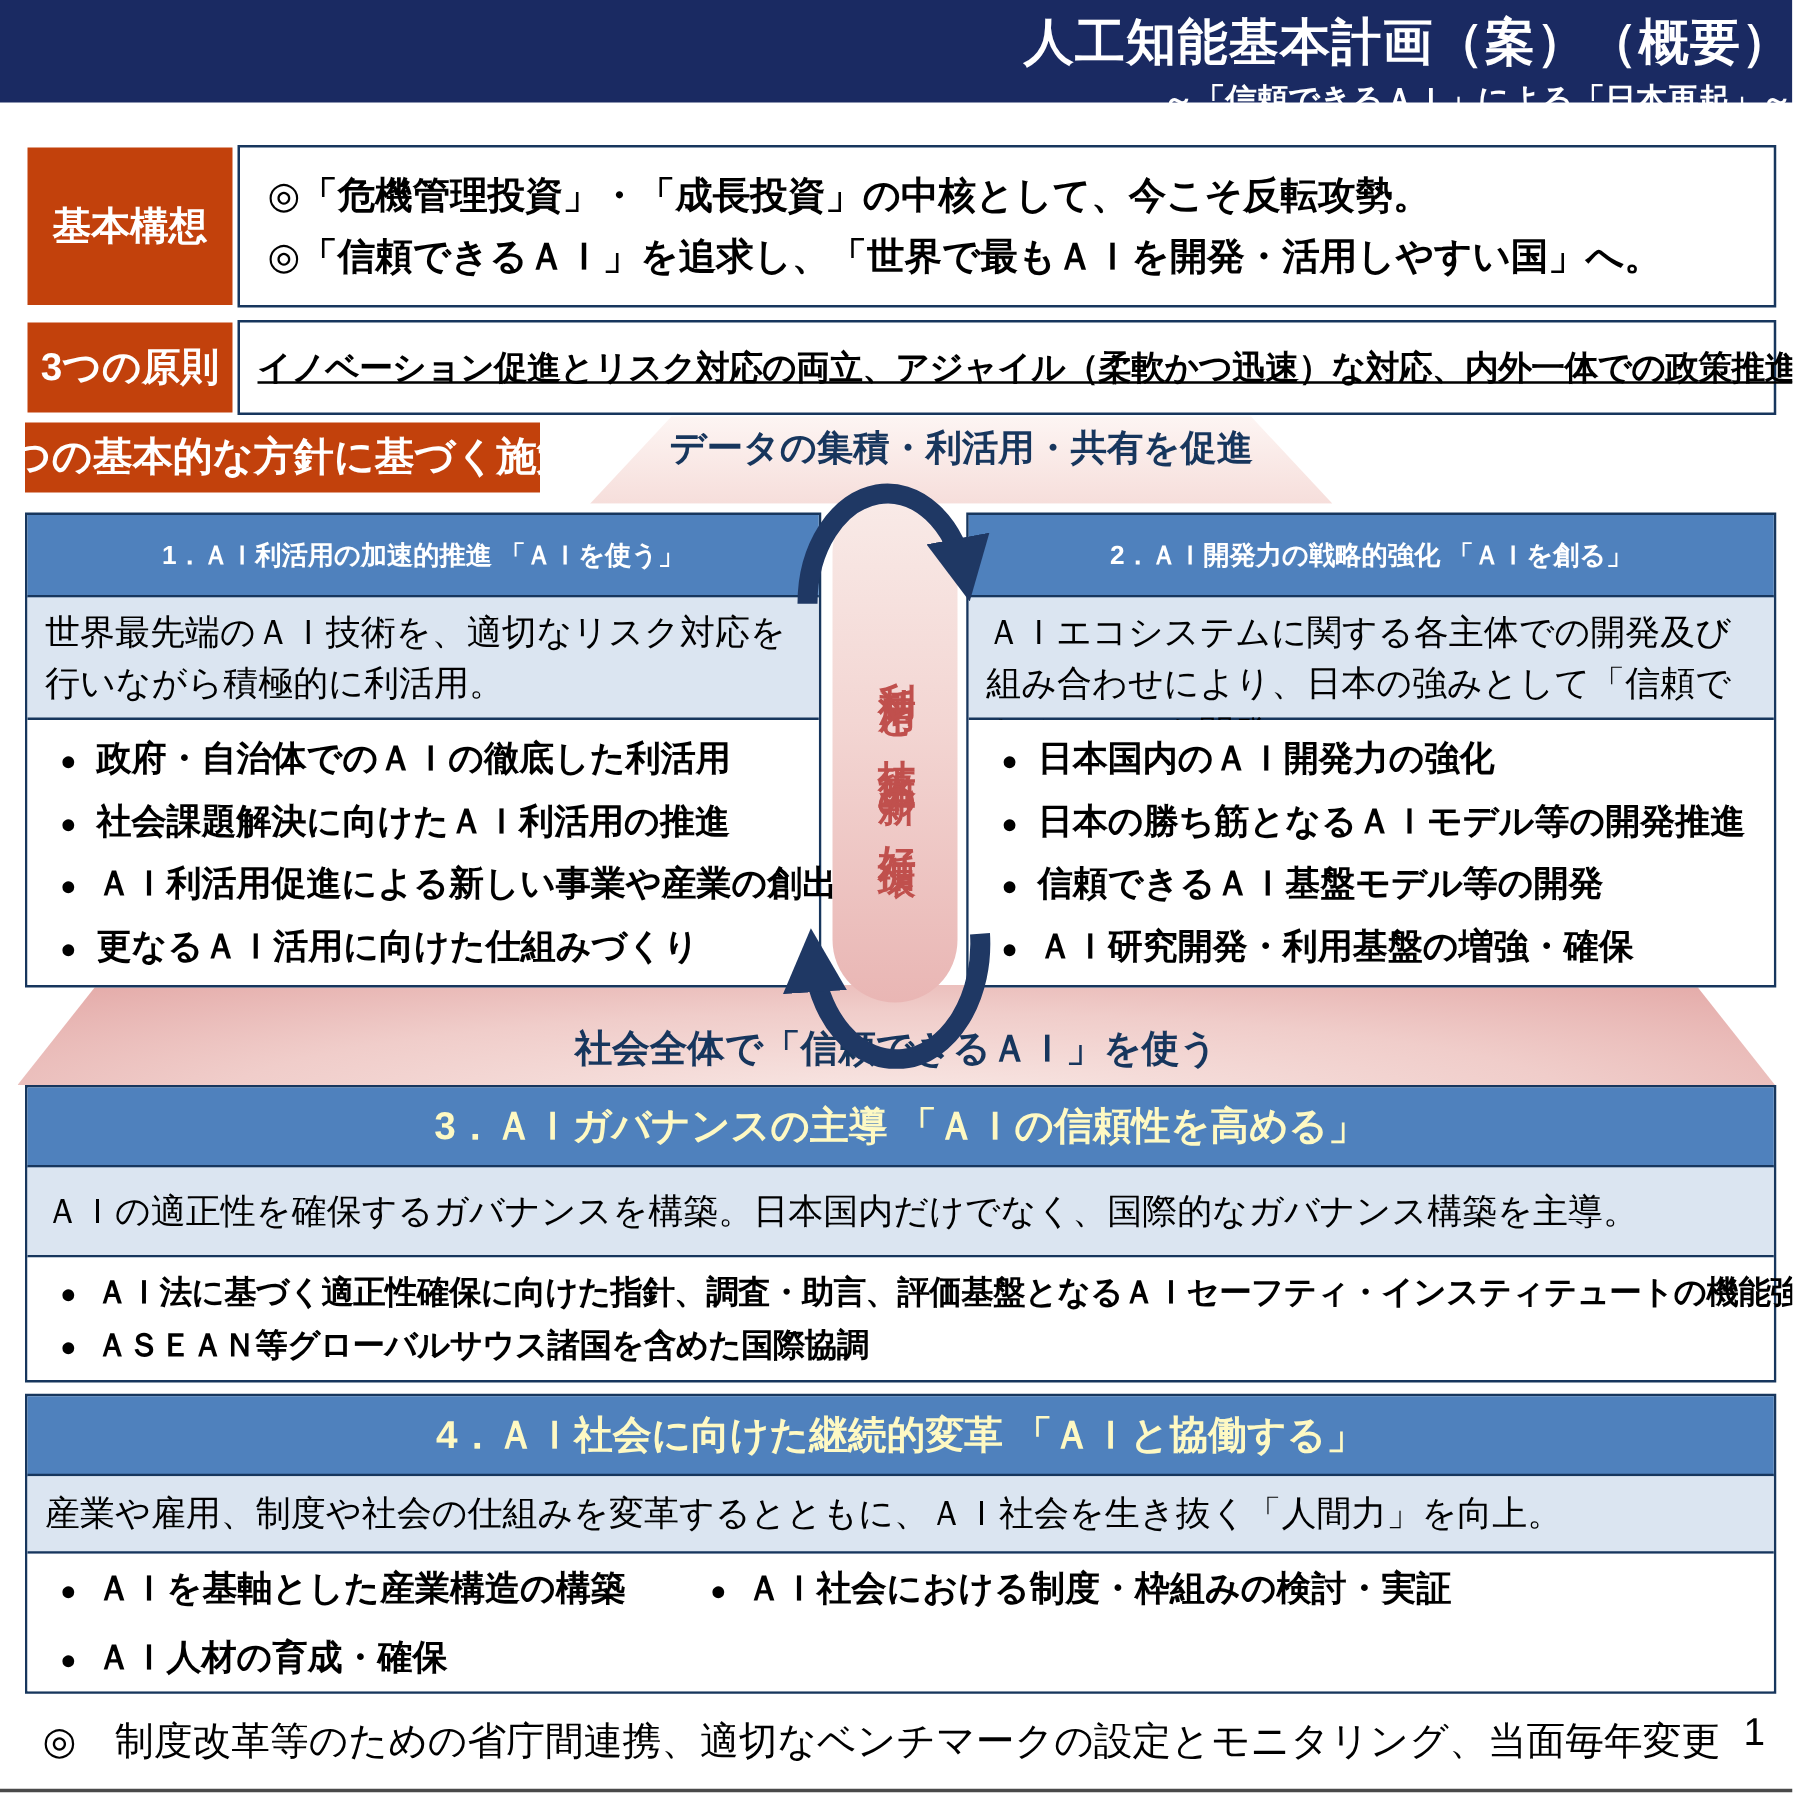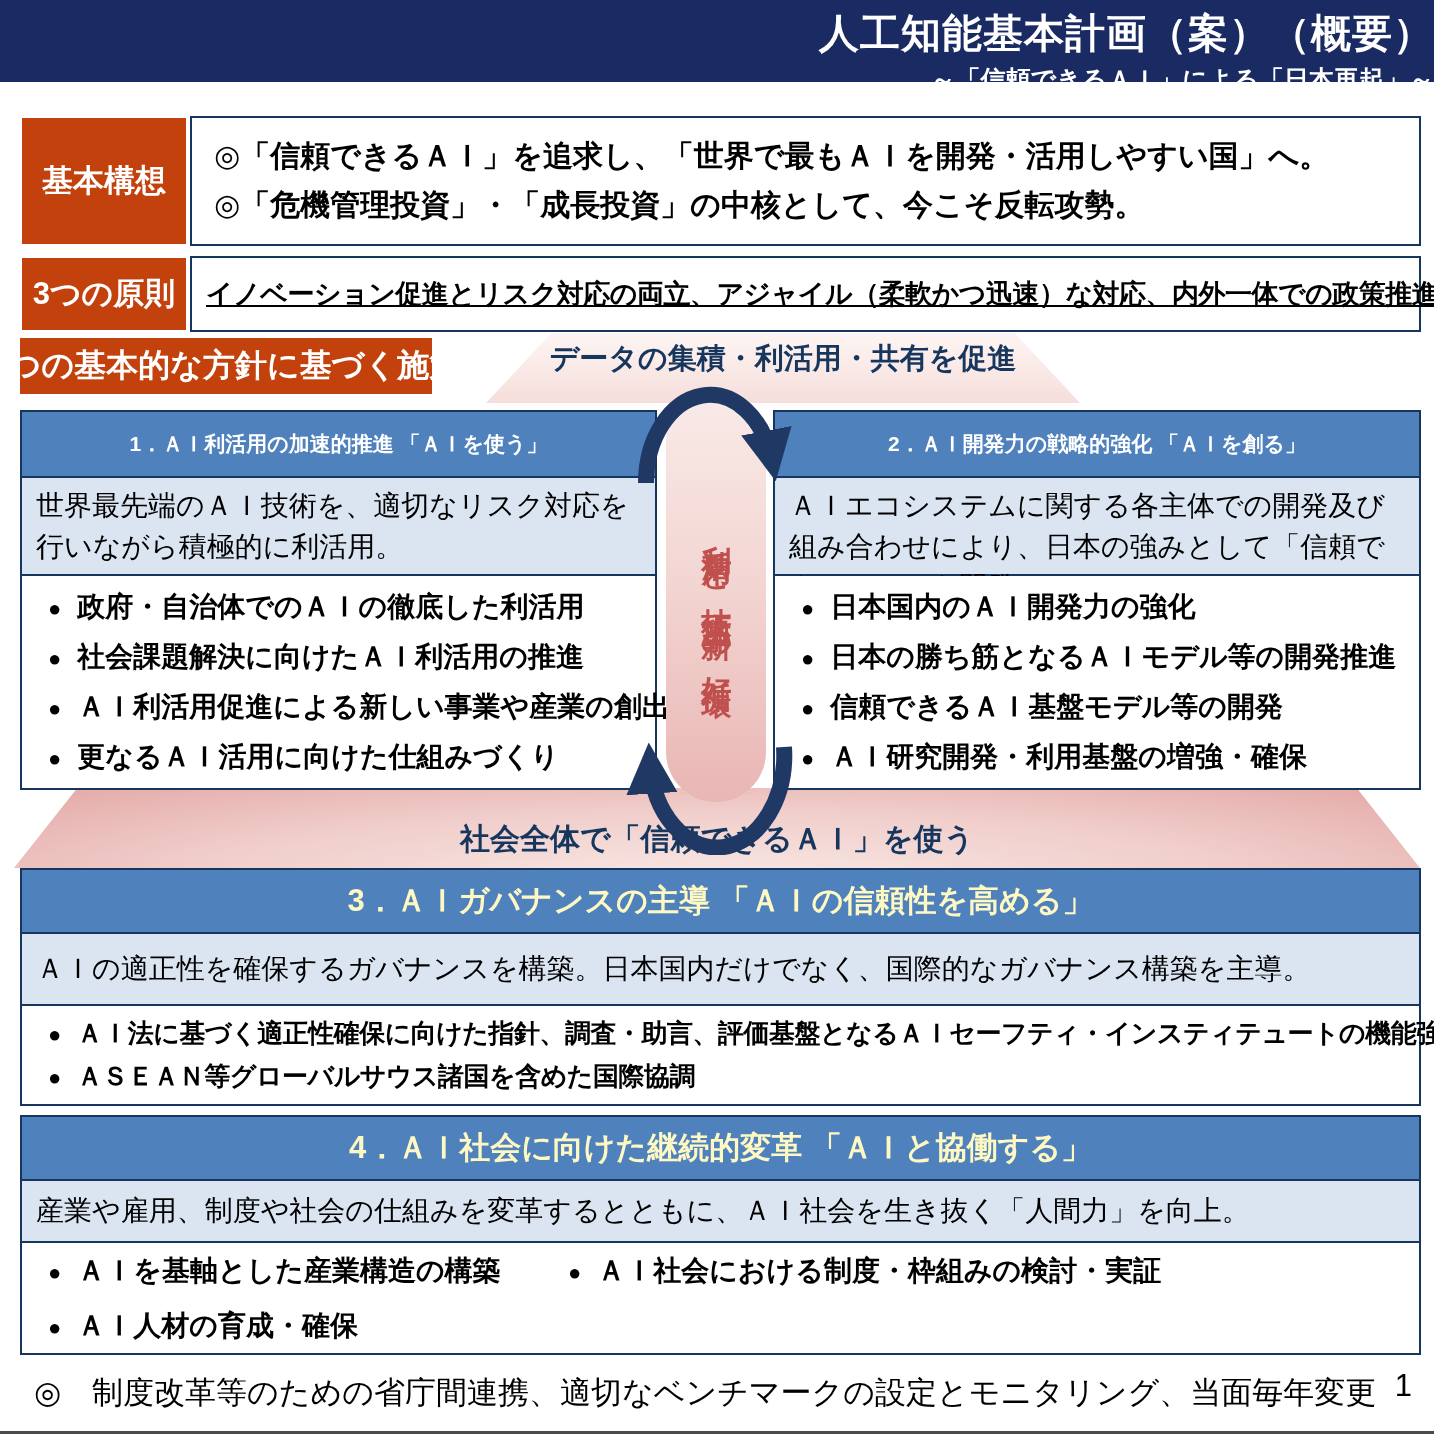--- a/index.html
+++ b/index.html
@@ -20,21 +20,21 @@
   .kc-box{left:190px;top:116px;width:1231px;height:130px;display:flex;flex-direction:column;justify-content:center;padding-left:22px;gap:8px;}
   .kc-box .line{font-size:30px;font-weight:bold;white-space:nowrap;}
 
   .pr-label{left:22px;top:258px;width:164px;height:72px;font-size:31px;}
   .pr-box{left:190px;top:256px;width:1231px;height:76px;display:flex;align-items:center;padding-left:14px;text-decoration:underline;}
   .pr-box .line{font-size:27px;font-weight:bold;white-space:nowrap;letter-spacing:-0.5px;}
 
   .pol-label{left:20px;top:338px;width:412px;height:56px;font-size:32px;white-space:nowrap;}
 
   
-  .trap-top{position:absolute;left:486px;top:333px;width:594px;height:70px;
+  .trap-top{position:absolute;left:472px;top:333px;width:594px;height:70px;
     background:linear-gradient(to bottom,#fdf5f3 0%,#f6dedb 100%);
     clip-path:polygon(11% 0,89% 0,100% 100%,0 100%);
     display:flex;justify-content:center;align-items:flex-start;z-index:1;}
   .trap-top .txt{margin-top:6px;color:#17365d;font-weight:bold;font-size:29px;white-space:nowrap;}
 
   .trap-bottom{position:absolute;left:14px;top:788px;width:1406px;height:80px;
     background:radial-gradient(ellipse at 50% 120%,#f9e9e6 0%,#f0cdca 55%,#e3a8a6 100%);
     clip-path:polygon(4.5% 0,95.5% 0,100% 100%,0 100%);
     display:flex;justify-content:center;align-items:flex-end;z-index:1;}
   .trap-bottom .txt{margin-bottom:8px;color:#17365d;font-weight:bold;font-size:30px;white-space:nowrap;}
@@ -76,22 +76,22 @@
 
 <div class="slide">
 
   <div class="titlebar">
     <div class="t1">人工知能基本計画（案）（概要）</div>
     <div class="t2">～「信頼できるＡＩ」による「日本再起」～</div>
   </div>
 
   <div class="rowlabel kc-label">基本構想</div>
   <div class="rowbox kc-box">
+    <div class="line">◎「危機管理投資」・「成長投資」の中核として、今こそ反転攻勢。</div>
     <div class="line">◎「信頼できるＡＩ」を追求し、「世界で最もＡＩを開発・活用しやすい国」へ。</div>
-    <div class="line">◎「危機管理投資」・「成長投資」の中核として、今こそ反転攻勢。</div>
   </div>
 
   <div class="rowlabel pr-label">3つの原則</div>
   <div class="rowbox pr-box">
     <div class="line">イノベーション促進とリスク対応の両立、アジャイル（柔軟かつ迅速）な対応、内外一体での政策推進</div>
   </div>
 
   <div class="rowlabel pol-label">4つの基本的な方針に基づく施策</div>
 
   <div class="trap-top">

